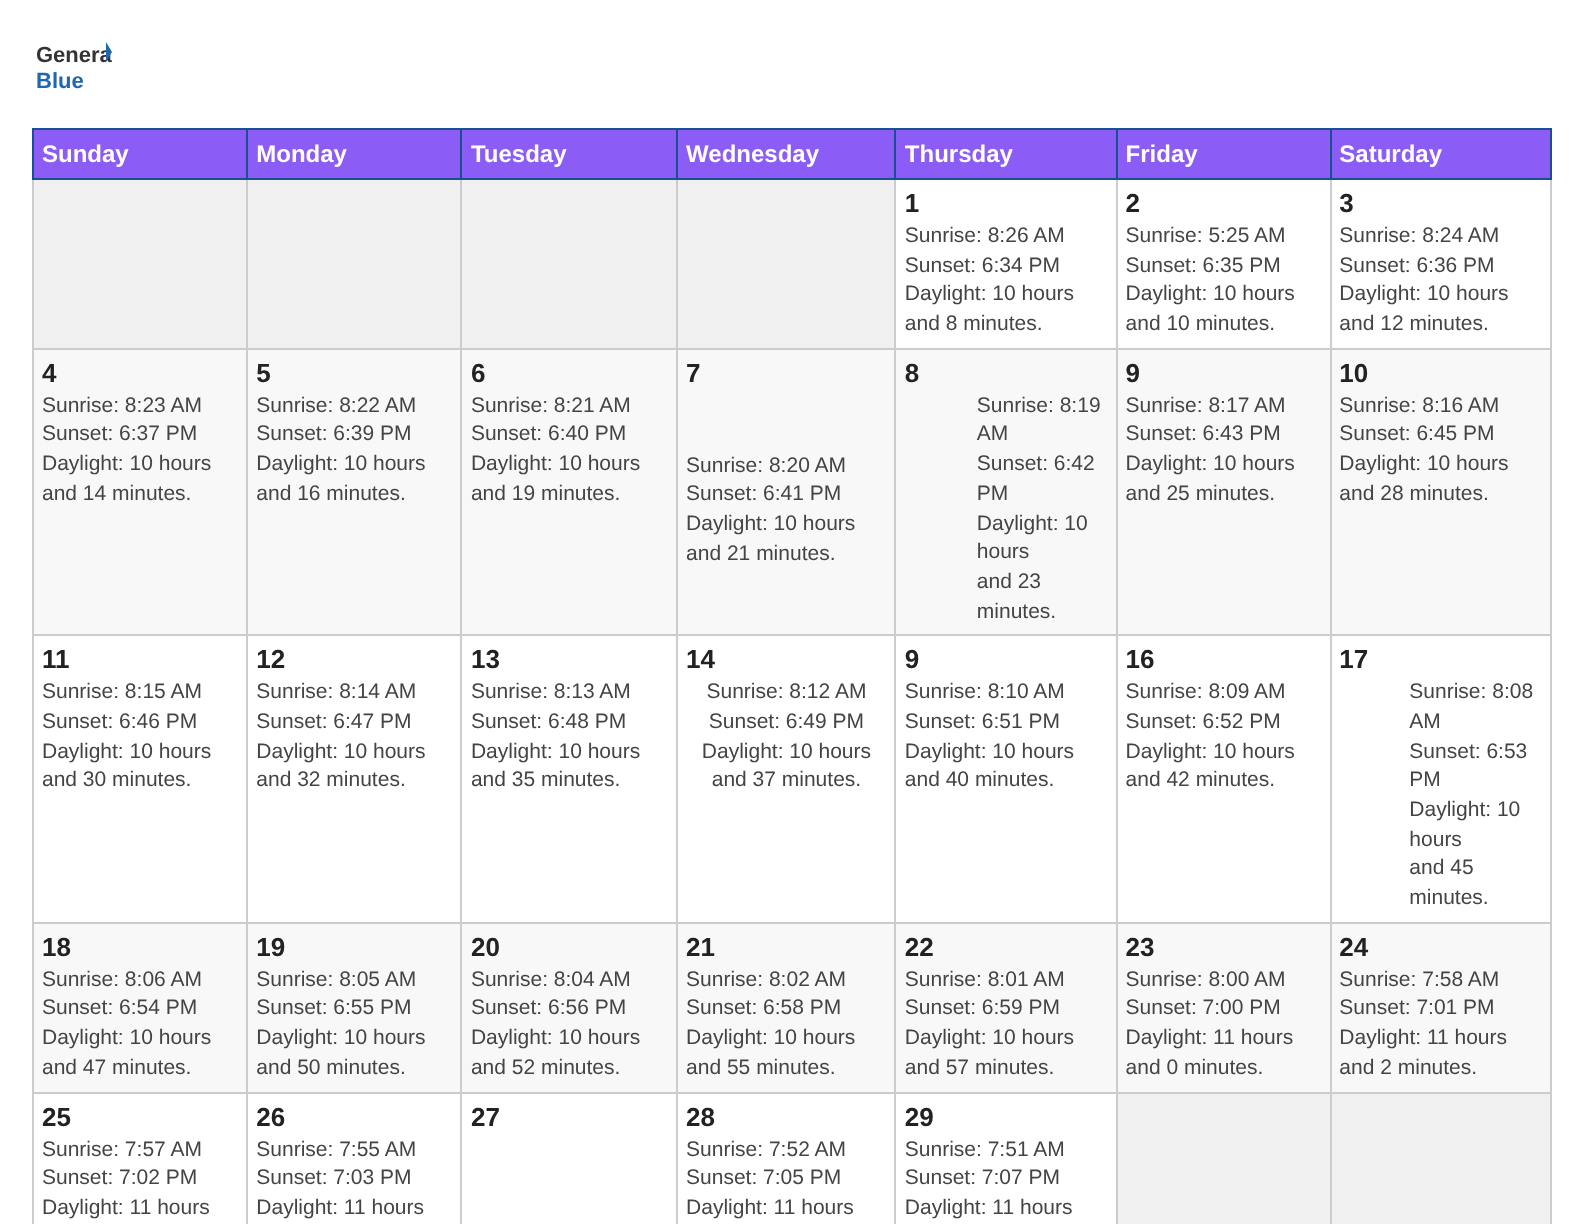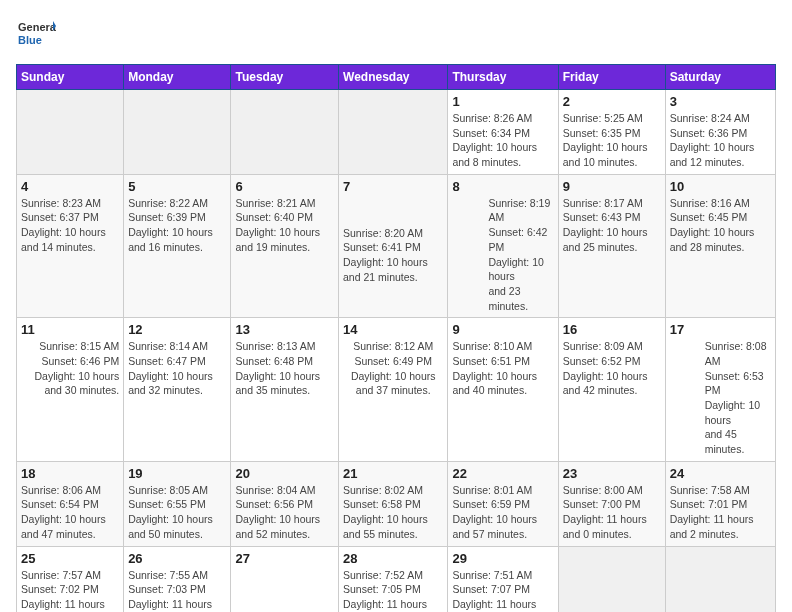--- a/index.html
+++ b/index.html
@@ -34,21 +34,21 @@
       font-size: 16px;
       font-weight: normal;
       color: #555;
     }
     table {
       width: 100%;
       border-collapse: collapse;
       font-size: 11px;
     }
     thead tr th {
-      background-color: #6d28d9;
+      background-color: #8b5cf6;
       color: #fff;
       padding: 5px 4px;
       text-align: left;
       font-size: 12px;
       border: 1px solid #1a5090;
     }
     tbody tr td {
       border: 1px solid #ccc;
       vertical-align: top;
       padding: 4px;
@@ -180,21 +180,21 @@
           <div class="day-number">10</div>
           <div class="day-info" style="white-space: pre-line;">Sunrise: 8:16 AM
 Sunset: 6:45 PM
 Daylight: 10 hours
 and 28 minutes.</div>
         </td>
       </tr>
       <tr>
         <td>
           <div class="day-number">11</div>
-          <div class="day-info" style="white-space: pre-line; text-align: right;">Sunrise: 8:15 AM
+          <div class="day-info" style="white-space: pre-line;">Sunrise: 8:15 AM
 Sunset: 6:46 PM
 Daylight: 10 hours
 and 30 minutes.</div>
         </td>
         <td>
           <div class="day-number">12</div>
           <div class="day-info" style="white-space: pre-line;">Sunrise: 8:14 AM
 Sunset: 6:47 PM
 Daylight: 10 hours
 and 32 minutes.</div>

